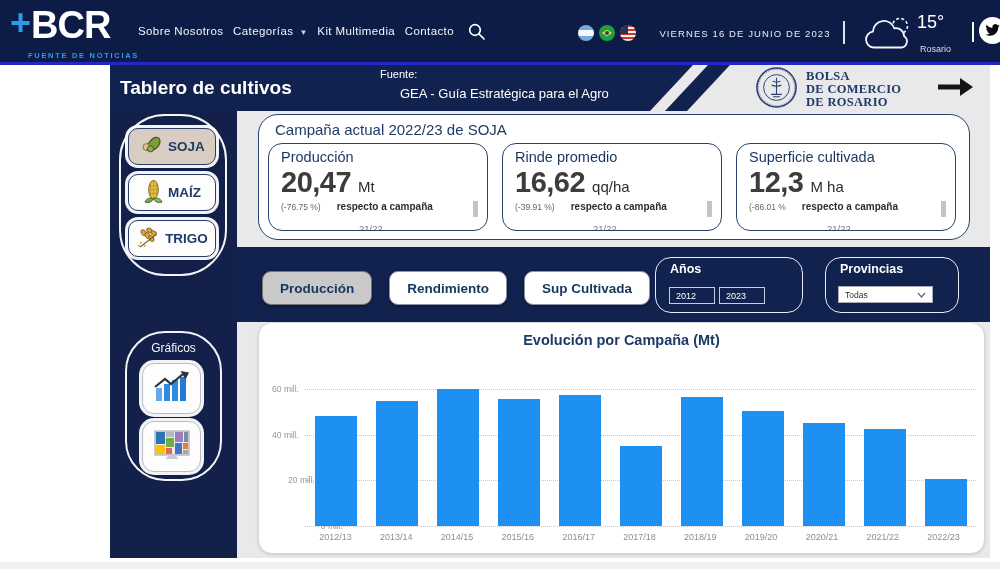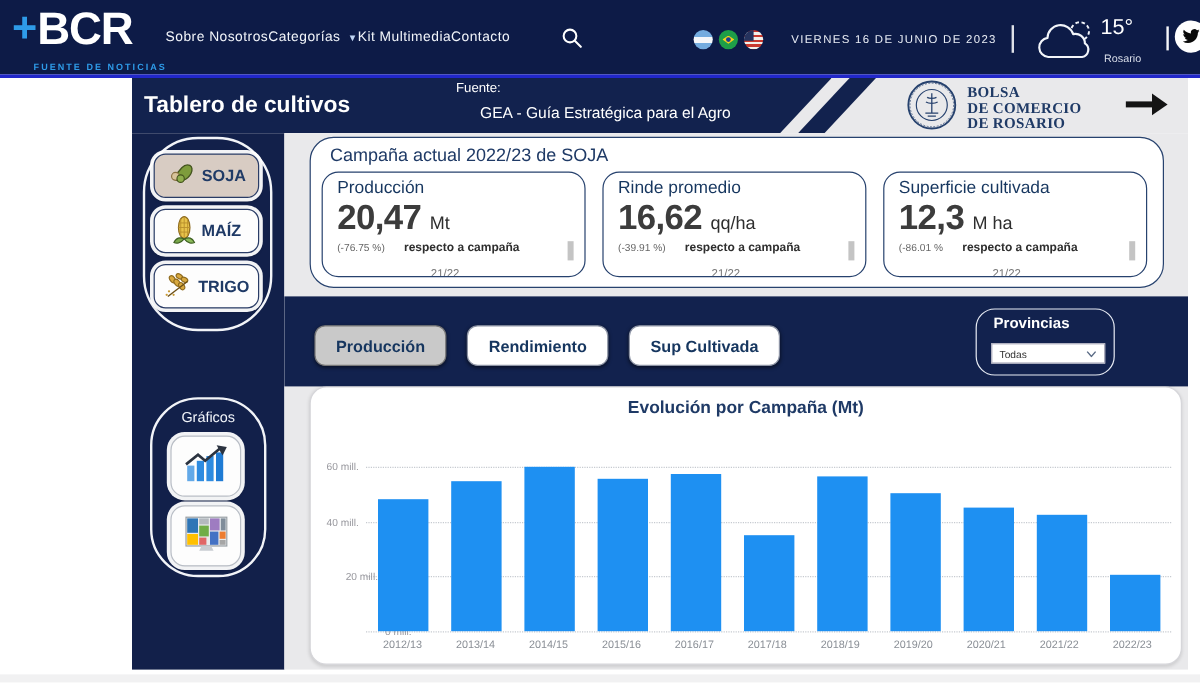--- a/index.html
+++ b/index.html
@@ -7,21 +7,21 @@
          font-family:"Liberation Sans",sans-serif;}
 
   
   .topnav{position:absolute;left:0;top:0;width:1000px;height:62px;background:#0D1B47}
   .accent{position:absolute;left:0;top:62px;width:1000px;height:3px;background:#2127C9}
   .logo{position:absolute;left:10px;top:3px;cursor:pointer}
   .logo-row{display:flex;align-items:flex-start}
   .logo-plus{color:#2E9BE8;font-size:36px;font-weight:bold;line-height:40px;margin-right:0px}
   .logo-text{color:#fff;font-size:38px;font-weight:bold;letter-spacing:-1px;line-height:44px}
   .logo-sub{color:#2E9BE8;font-size:7.5px;font-weight:bold;letter-spacing:1.7px;margin-left:18px;margin-top:4px}
-  .nav-menu{position:absolute;left:138px;top:0;width:316px;height:62px;display:flex;align-items:center;justify-content:flex-start}
+  .nav-menu{position:absolute;left:138px;top:0;width:316px;height:62px;display:flex;align-items:center;justify-content:space-between}
   .nav-item{color:#F2F5FA;font-size:11.5px;letter-spacing:.4px;cursor:pointer;white-space:nowrap}
   .nav-caret{font-size:8px;color:#BFD4F2;margin-left:6px}
   .search-btn{position:absolute;left:468px;top:23px;cursor:pointer}
   .flags{position:absolute;left:578px;top:25px;display:flex;gap:5px}
   .flag{width:16px;height:16px;border-radius:50%;overflow:hidden;position:relative;cursor:pointer}
   .flag.ar{background:linear-gradient(180deg,#74ACDF 0 34%,#F5F7F9 34% 66%,#74ACDF 66% 100%)}
   .flag.br{background:#1E9E48}
   .flag.br::before{content:"";position:absolute;left:3px;top:4.5px;width:10px;height:7px;background:#F7D117;clip-path:polygon(50% 0,100% 50%,50% 100%,0 50%)}
   .flag.br::after{content:"";position:absolute;left:6px;top:6px;width:4px;height:4px;border-radius:50%;background:#1C3E94}
   .flag.us{background:repeating-linear-gradient(180deg,#C9392E 0 2px,#F4F0EA 2px 4px)}
@@ -82,21 +82,21 @@
   .card-thumb{position:absolute;right:9px;bottom:13px;width:5px;height:16px;background:#C4C4C4;cursor:pointer}
 
   .filterband{position:absolute;left:0;top:136px;width:753px;height:75px;background:#12224E}
   .tabs{position:absolute;left:25px;top:24px;display:flex;gap:17px}
   .tab{height:34px;border-radius:9px;background:#fff;border:1px solid #8d94a5;color:#16365F;
        font-size:13.5px;font-weight:bold;padding:0 17px;display:flex;align-items:center;
        box-shadow:0 1px 3px rgba(0,0,0,.45);cursor:pointer;box-sizing:border-box;font-family:inherit}
   .tab.selected{background:#C9C9C9;border-color:#777}
   .fpanel{position:absolute;top:10px;border:1.3px solid #E8ECF4;border-radius:16px;box-sizing:border-box}
   .fpanel.years{left:418px;width:148px;height:56px}
-  .fpanel.prov{left:576px;width:116px;height:56px}
+  .fpanel.prov{left:588px;width:134px;height:56px}
   .fpanel-label{position:absolute;left:14px;top:4px;color:#fff;font-size:12.5px;font-weight:bold}
   .year-input{position:absolute;top:29px;width:46px;height:17px;background:transparent;border:1px solid #C7CDE0;
               color:#fff;font-size:9px;padding:0 0 0 6px;box-sizing:border-box;font-family:inherit}
   .prov-select{position:absolute;left:12px;top:28px;width:95px;height:17px;background:#fff;border:1px solid #aab;
                display:flex;align-items:center;justify-content:space-between;padding:0 6px;font-size:8.5px;
                color:#333;box-sizing:border-box;cursor:pointer}
 
   .chartcard{position:absolute;left:21px;top:211px;width:727px;height:232px;background:#fff;border-radius:14px;
              border:1px solid #D6D6DA;box-shadow:0 1px 3px rgba(0,0,0,.12);box-sizing:border-box}
   .chart-title{position:absolute;left:0;top:9px;width:100%;text-align:center;color:#1F3A66;font-size:14.5px;font-weight:600}
@@ -306,20 +306,25 @@
             </div>
           </div>
       </section>
 
       <section class="filterband">
         <div class="tabs" id="tabs">
             <button class="tab selected">Producción</button>
             <button class="tab">Rendimiento</button>
             <button class="tab">Sup Cultivada</button>
           </div>
+        <div class="fpanel years">
+          <div class="fpanel-label">Años</div>
+          <input class="year-input" style="left: 13px;" value="2012">
+          <input class="year-input" style="left: 63px;" value="2023">
+        </div>
         <div class="fpanel prov">
           <div class="fpanel-label">Provincias</div>
           <div class="prov-select">
             <span>Todas</span>
             <svg width="9" height="6" viewBox="0 0 9 6">
                 <path d="M1 1l3.5 4L8 1" fill="none" stroke="#5a6b85" stroke-width="1.2"></path>
               </svg>
           </div>
         </div>
       </section>

